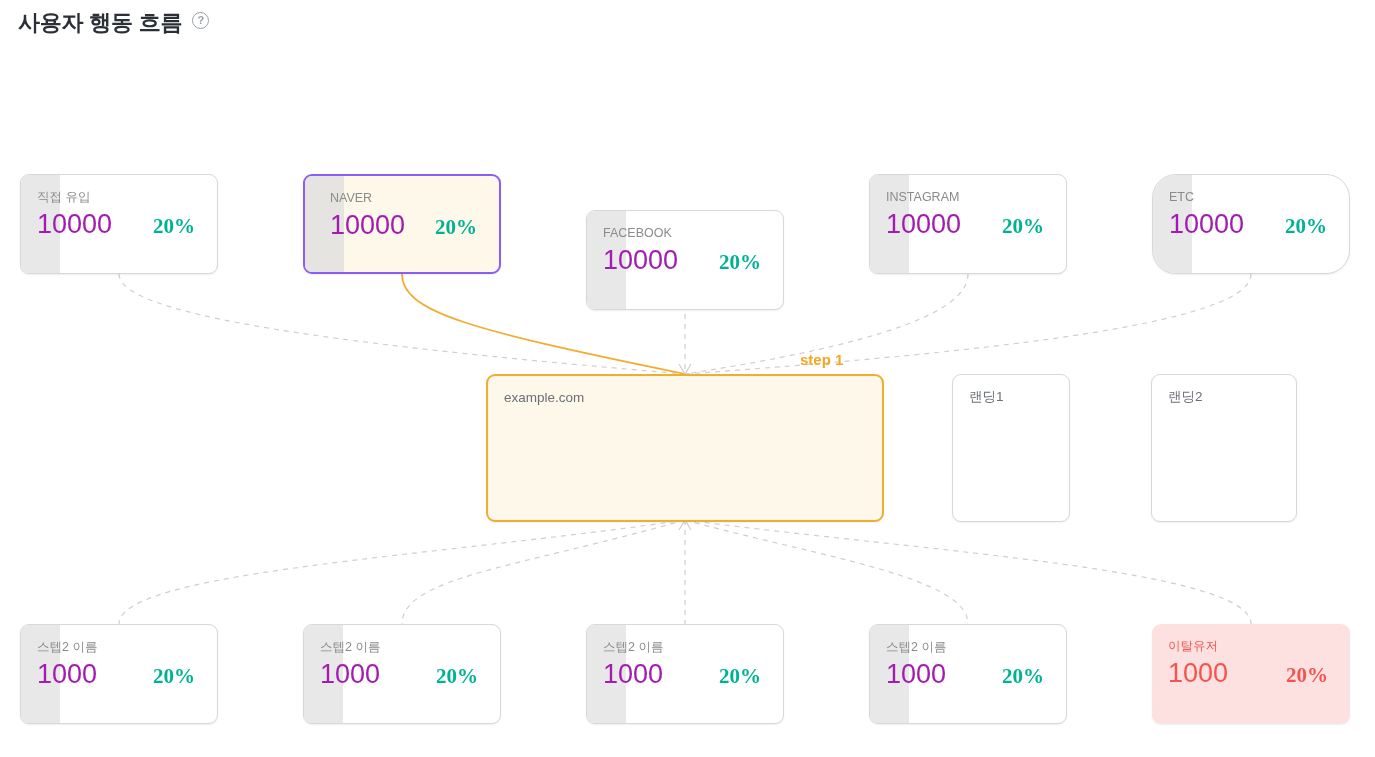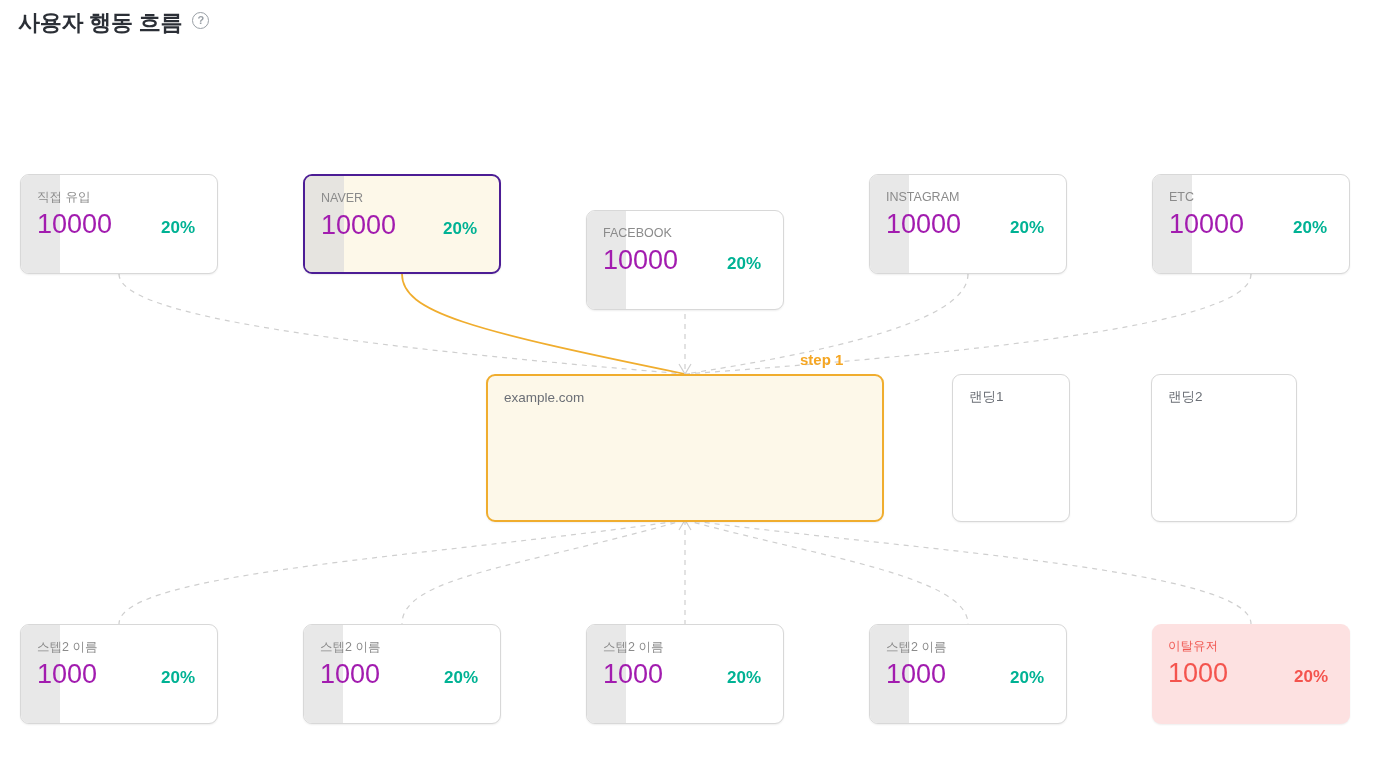--- a/index.html
+++ b/index.html
@@ -106,29 +106,31 @@
     justify-content: space-between;
     padding-right: 6px;
   }
   .node-value {
     font-size: 27px;
     color: #a21caf;
     font-weight: 400;
     line-height: 1.25;
   }
   .node-pct {
-    font-size: 17px;
+    font-size: 21px;
     font-weight: 700;
     color: #00b294;
+    font-family: Liberation Serif, serif;
   }
 
   
   .node.highlight {
-    border: 2px solid #4c1d95;
+    border: 2px solid #8b5cf6;
     background: #fdf8e9;
+    padding-left: 9px;
   }
   .node.highlight .fill-bar { background: #e6e4e0; }
 
   
   .node.churn {
     border: none;
     background: #fde1e1;
   }
   .node.churn .node-label { color: #f05a54; }
   .node.churn .node-value { color: #f4544e; }
@@ -229,21 +231,21 @@
     <div class="fill-bar" style="width:20%"></div>
     <div class="inner">
       <div class="node-label">INSTAGRAM</div>
       <div class="node-row">
         <span class="node-value">10000</span>
         <span class="node-pct">20%</span>
       </div>
     </div>
   </div>
 
-  <div class="node metric" style="left:1152px; top:162px;">
+  <div class="node metric" style="left:1152px; top:162px;border-radius:24px;">
     <div class="fill-bar" style="width:20%"></div>
     <div class="inner">
       <div class="node-label">ETC</div>
       <div class="node-row">
         <span class="node-value">10000</span>
         <span class="node-pct">20%</span>
       </div>
     </div>
   </div>
 

